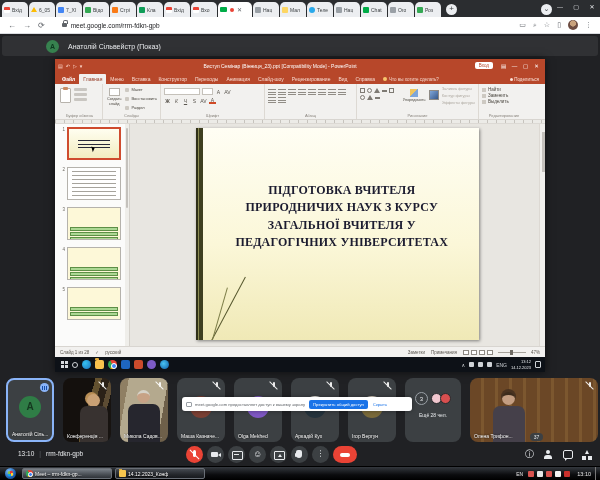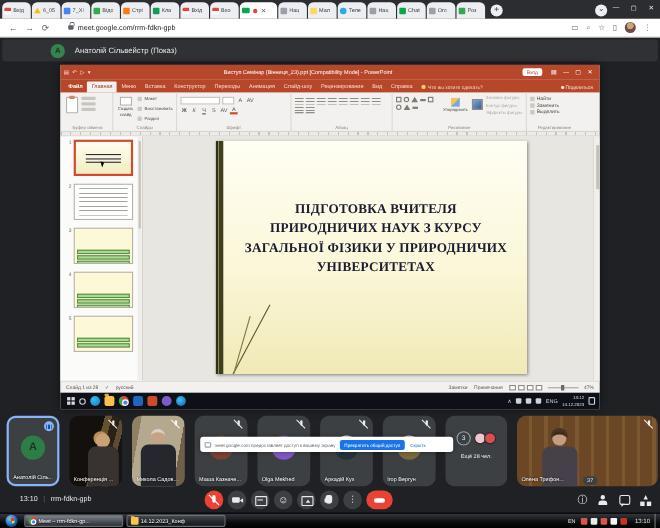--- a/index.html
+++ b/index.html
@@ -522,21 +522,21 @@
             <span class="tbl-row" style="display:block"></span>
           </span>
         </div>
         <span class="tscroll"></span>
       </div>
       <div class="slidearea">
         <div class="slide">
           <span class="sbar"></span>
           <span class="diag1"></span>
           <span class="diag2"></span>
-          <div class="stitle">ПІДГОТОВКА ВЧИТЕЛЯ ПРИРОДНИЧИХ НАУК З КУРСУ ЗАГАЛЬНОЇ ФІЗИКИ У ПРИРОДНИЧИХ УНІВЕРСИТЕТАХ</div>
+          <div class="stitle">ПІДГОТОВКА ВЧИТЕЛЯ ПРИРОДНИЧИХ НАУК З КУРСУ ЗАГАЛЬНОЇ ВЧИТЕЛЯ У ПЕДАГОГІЧНИХ УНІВЕРСИТЕТАХ</div>
         </div>
         <span class="vscroll"></span>
       </div>
       <div class="sharebar">
         <span class="sb-ico"></span>
         <span class="sb-text">meet.google.com предоставляет доступ к вашему экрану</span>
         <span class="sb-stop">Прекратить общий доступ</span>
         <span class="sb-hide">Скрыть</span>
       </div>
     </div>

